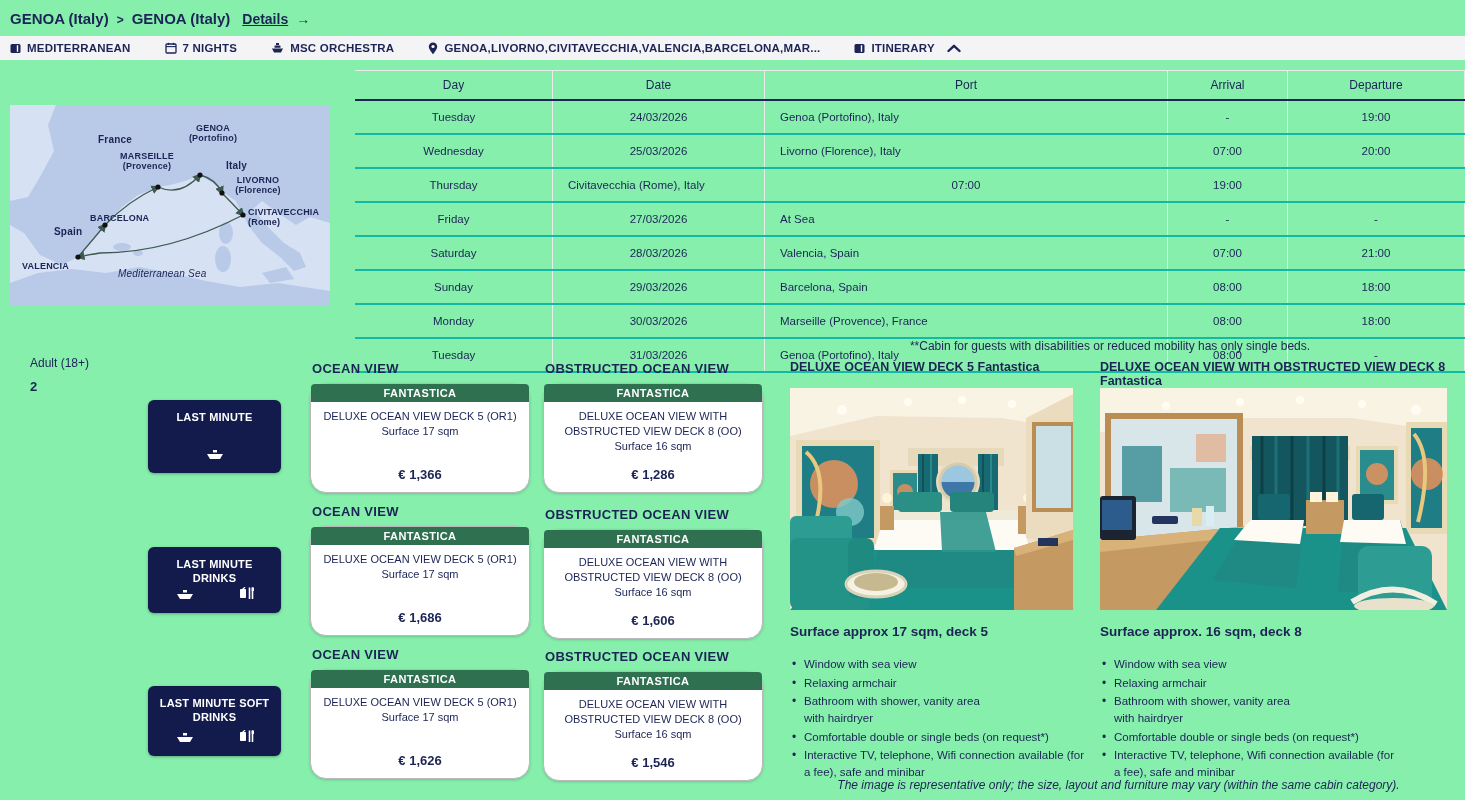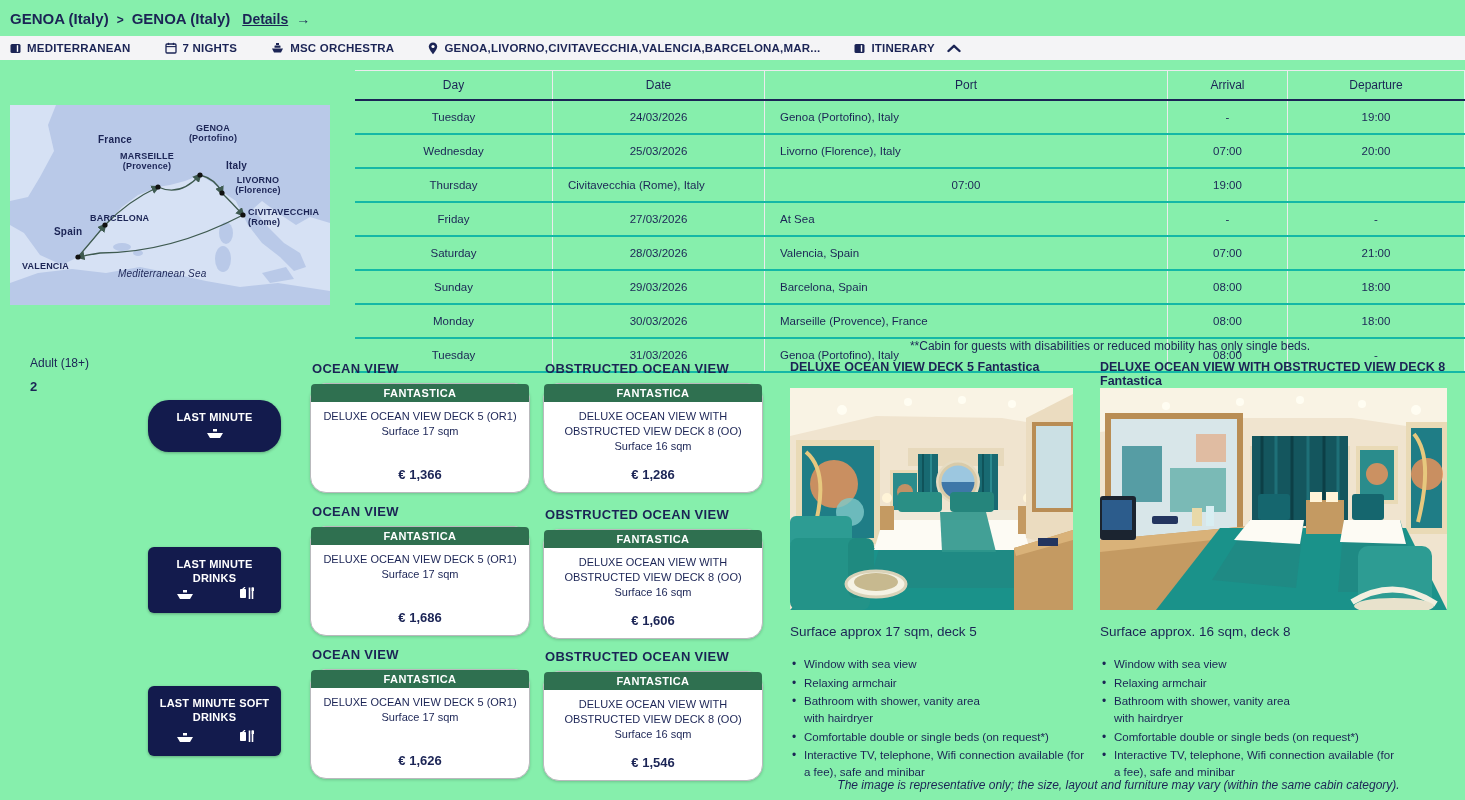--- a/index.html
+++ b/index.html
@@ -47,21 +47,21 @@
   .offer-col-title { position:absolute; font-size:13px; font-weight:bold; letter-spacing:.3px; }
   .offer-card { position:absolute; width:220px; height:110px; background:#fff; border:1px solid #B9B9BD; border-radius:16px; box-shadow:0 1px 3px rgba(0,0,0,.18); cursor:pointer; }
   .offer-card-head { height:18px; background:#2F7050; border-radius:4px 4px 0 0; color:#fff; font-size:11px; font-weight:bold; display:flex; align-items:center; justify-content:center; letter-spacing:.4px; }
   .offer-card-body { padding:7px 6px 0; text-align:center; font-size:11px; line-height:15px; }
   .offer-price { position:absolute; bottom:10px; width:100%; text-align:center; font-size:13px; font-weight:bold; }
 
   
   .cabin-title { position:absolute; top:360px; font-size:12.5px; font-weight:bold; }
   .cabin-photo { position:absolute; top:388px; height:222px; overflow:hidden; }
   .cabin-photo svg { display:block; }
-  .surface-heading { position:absolute; top:624px; font-size:13.5px; font-weight:normal; }
+  .surface-heading { position:absolute; top:624px; font-size:13.5px; font-weight:bold; }
   .features { position:absolute; top:656px; list-style:none; font-size:11.5px; line-height:17px; }
   .features li { position:relative; padding-left:14px; margin-bottom:1.5px; }
   .features li::before { content:"•"; position:absolute; left:2px; top:0; font-size:12px; }
 
   .disability-note { position:absolute; left:790px; top:339px; width:640px; text-align:center; font-size:12px; }
   .image-disclaimer { position:absolute; left:790px; top:778px; width:657px; text-align:center; font-size:12px; font-style:italic; }
 </style>
 </head>
 <body>
 
@@ -250,21 +250,21 @@
       <div class="itin-cell">08:00</div>
       <div class="itin-cell">-</div>
     </div>
   </div>
 
   <div class="guests">
     <div>Adult (18+)</div>
     <div class="count">2</div>
   </div>
 
-  <div class="promo-btn" style="top:400px; height:52px;border-radius:21px;">
+  <div class="promo-btn" style="top:400px; height:73px;">
     <div class="promo-label">LAST MINUTE</div>
     <div class="promo-icons">
       <span><svg width="20" height="10" viewBox="0 0 20 10">
             <rect x="8" y="0" width="4" height="2.5" fill="#fff"></rect>
             <path d="M2,4 L18,4 L15,9 L5,9 Z" fill="#fff"></path>
           </svg></span>
     </div>
   </div>
   <div class="promo-btn" style="top:547px; height:66px;">
     <div class="promo-label">LAST MINUTE DRINKS</div>

